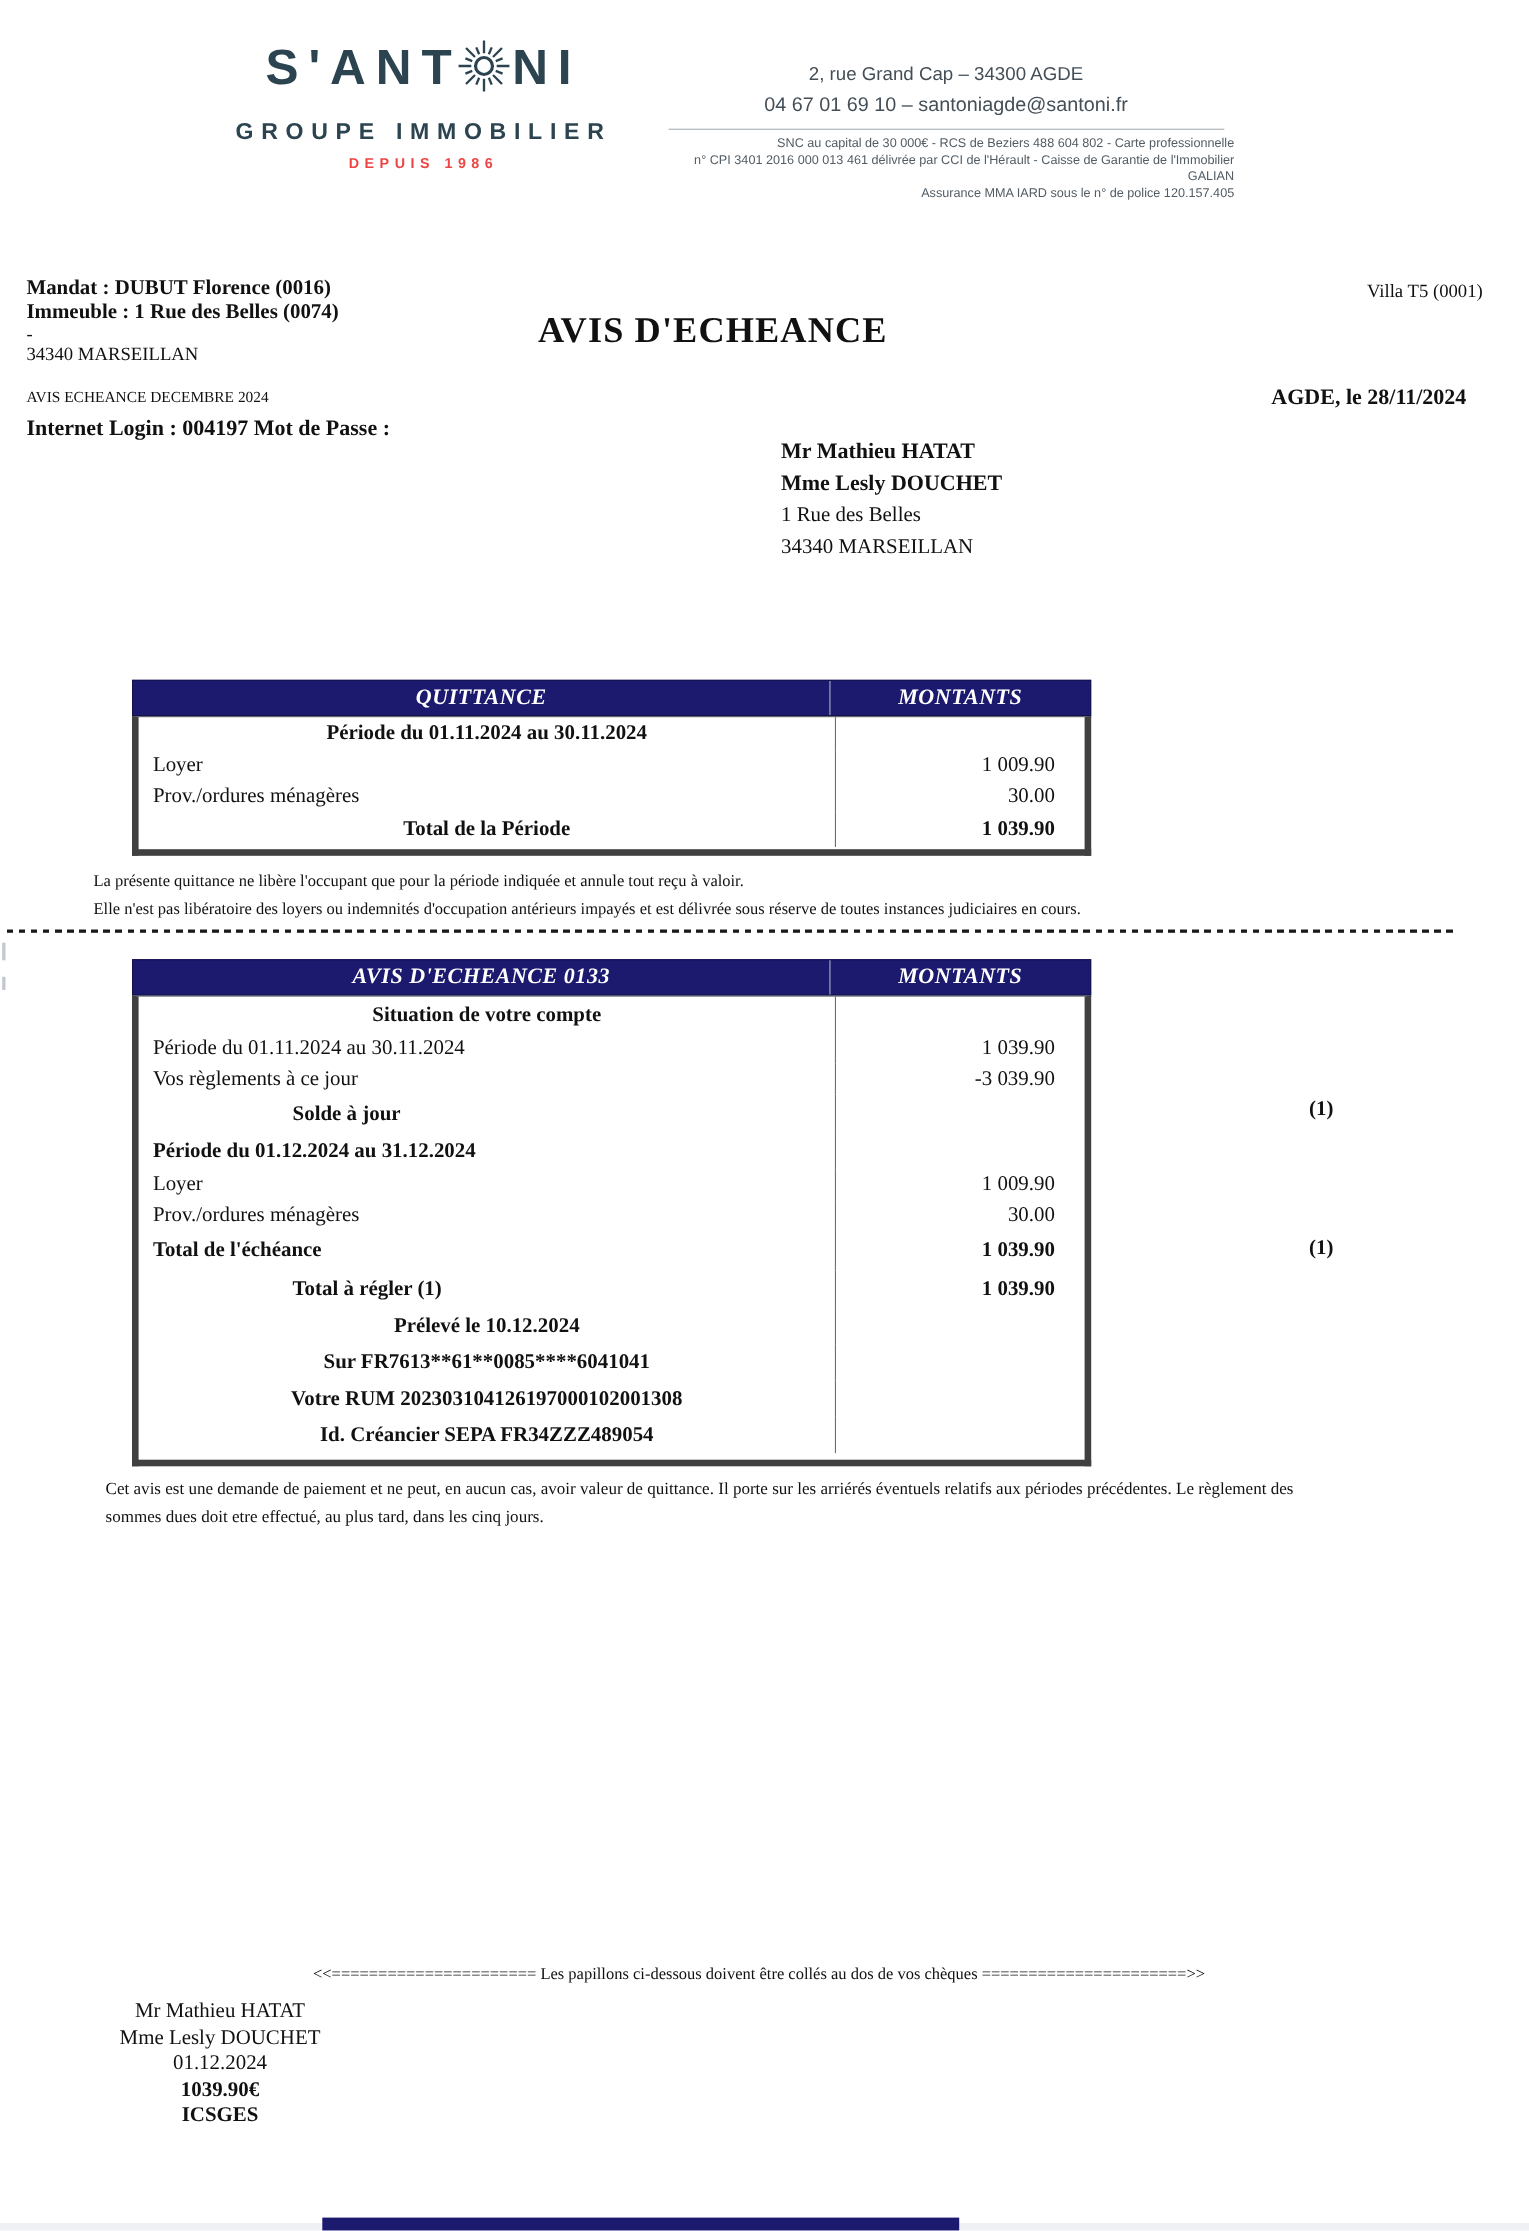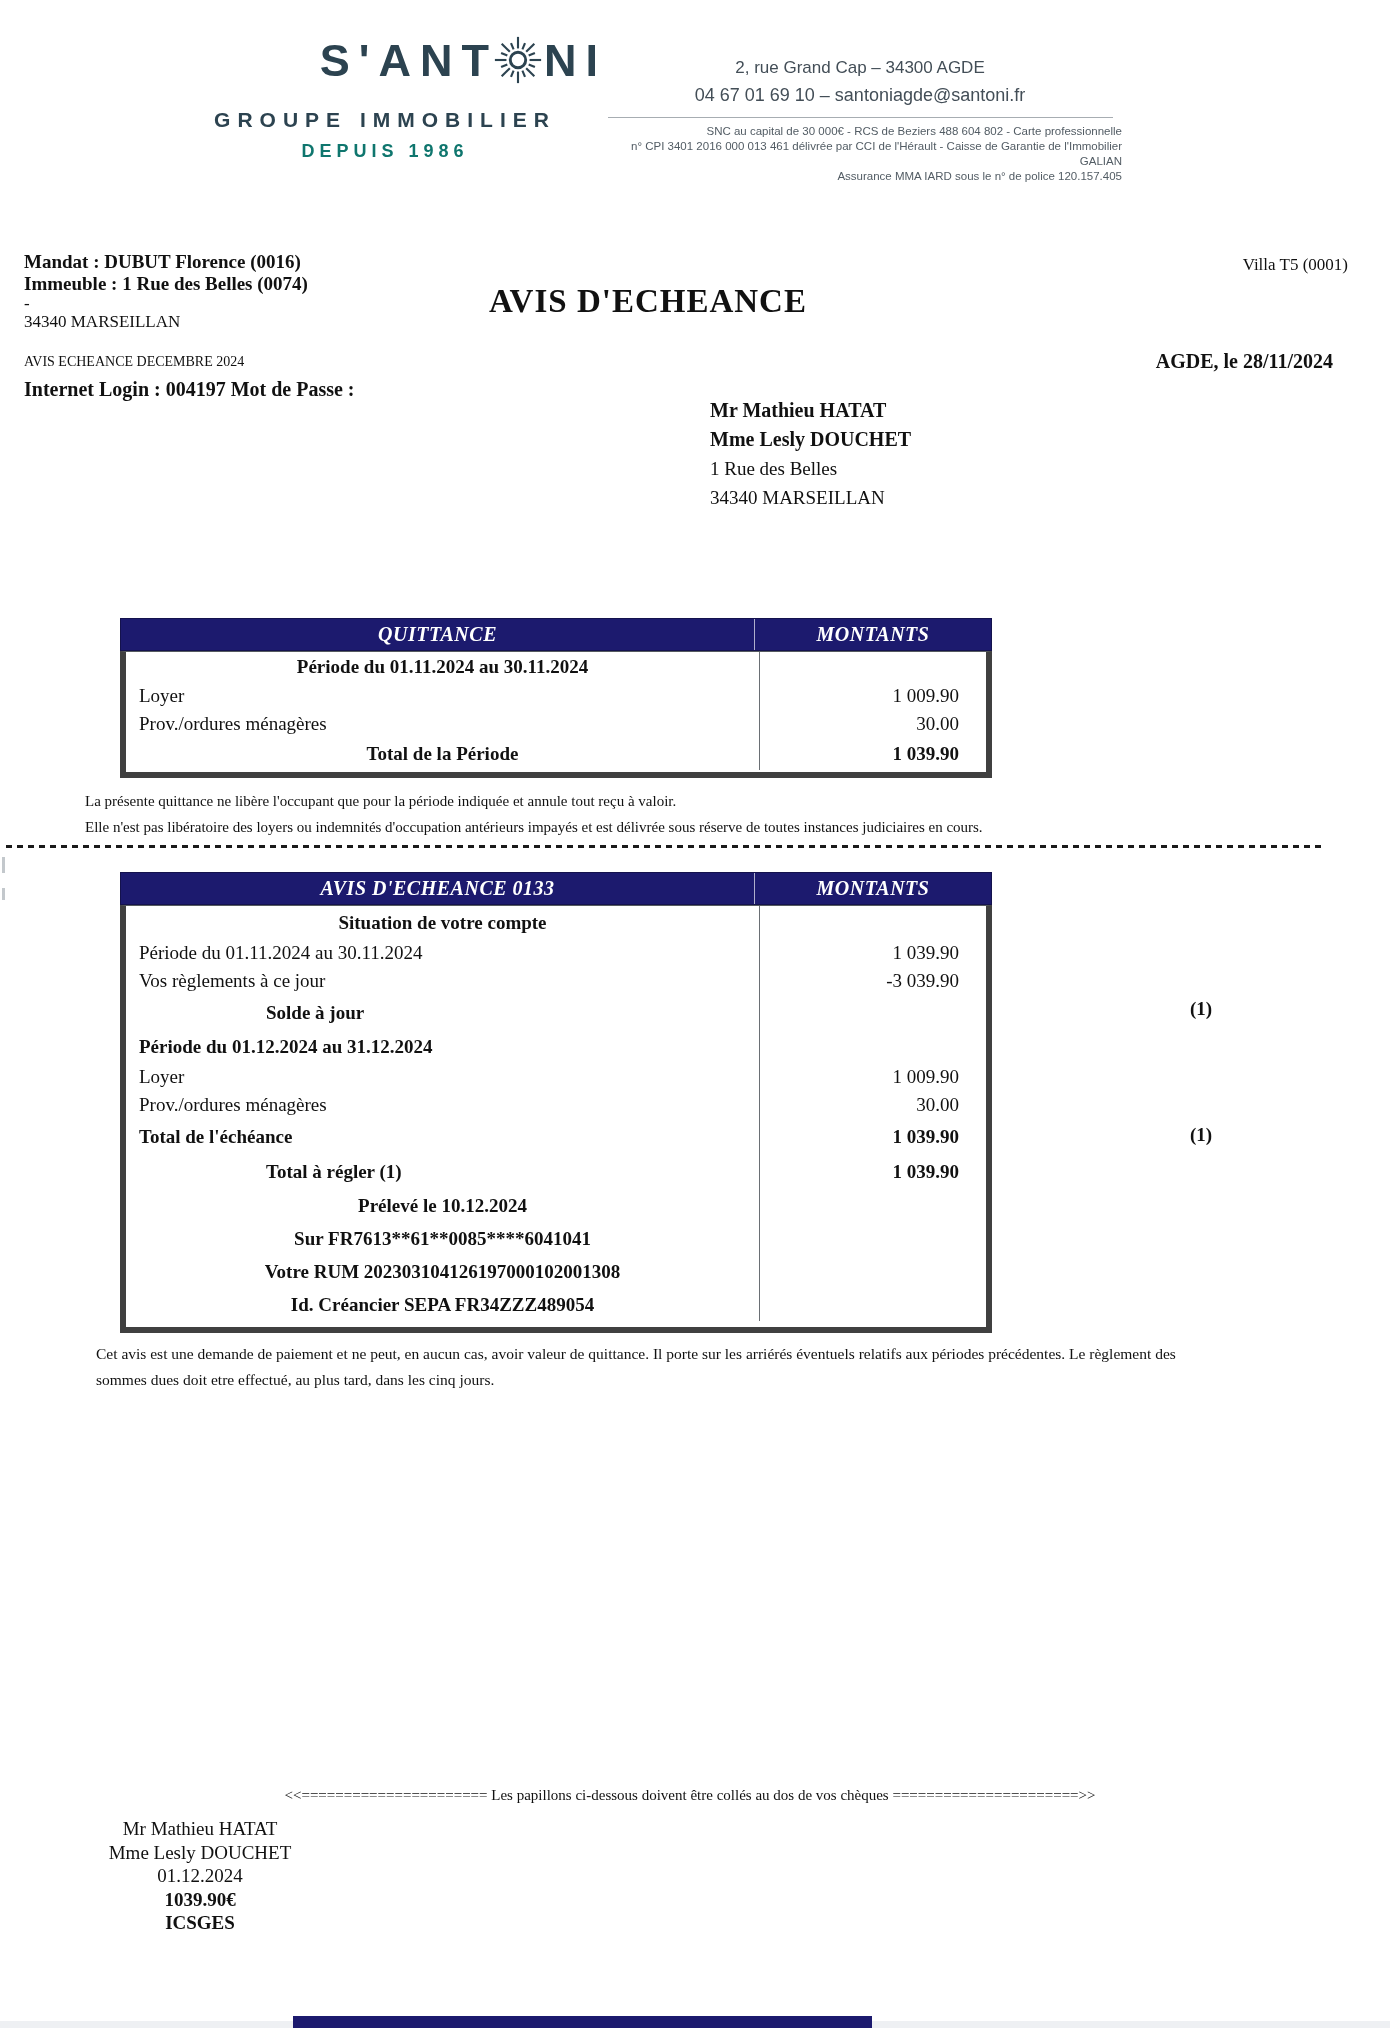--- a/index.html
+++ b/index.html
@@ -4,26 +4,26 @@
 <style>
   html,body { margin:0; padding:0; background:#ffffff; }
   .page {
     position:relative; width:1390px; height:2028px; background:#ffffff;
     font-family:"Liberation Serif","DejaVu Serif",serif; color:#111;
     overflow:hidden;
   }
   
   .sans { font-family:"Liberation Sans","DejaVu Sans",sans-serif; }
   .logo-block { position:absolute; left:163px; top:34px; width:444px; text-align:center; color:#2c4350; }
-  .logo-line { display:flex; align-items:center; justify-content:flex-end; }
+  .logo-line { display:flex; align-items:center; justify-content:center; }
   .logo-txt { font-size:45px; font-weight:600; letter-spacing:9px; line-height:1; }
   .logo-txt.r { letter-spacing:9px; margin-left:2px; }
   .logo-sun { margin:0 -2px 0 -6px; flex:0 0 auto; }
   .logo-sub { margin-top:22px; font-size:21px; font-weight:600; letter-spacing:7px; }
-  .logo-tag { margin-top:9px; font-size:18px; font-weight:600; letter-spacing:5px; color:#0f766e; }
+  .logo-tag { margin-top:9px; font-size:13px; font-weight:600; letter-spacing:5px; color:#ef4444; }
   .contact-block { position:absolute; left:598px; top:58px; width:524px; text-align:center; color:#434e57; }
   .contact-l1 { font-size:17px; }
   .contact-l2 { font-size:18px; margin-top:7px; }
   .contact-hr { margin:11px auto 0 auto; width:505px; border:none; border-top:1px solid #a7adb2; }
   .legal { margin-top:6px; font-size:11.5px; line-height:15px; color:#525c64;text-align:right; }
   
   .abs { position:absolute; }
   .b { font-weight:bold; }
   .meta-mandat   { left:24px; top:251px; font-size:19px; font-weight:bold; }
   .meta-immeuble { left:24px; top:273px; font-size:19px; font-weight:bold; }

